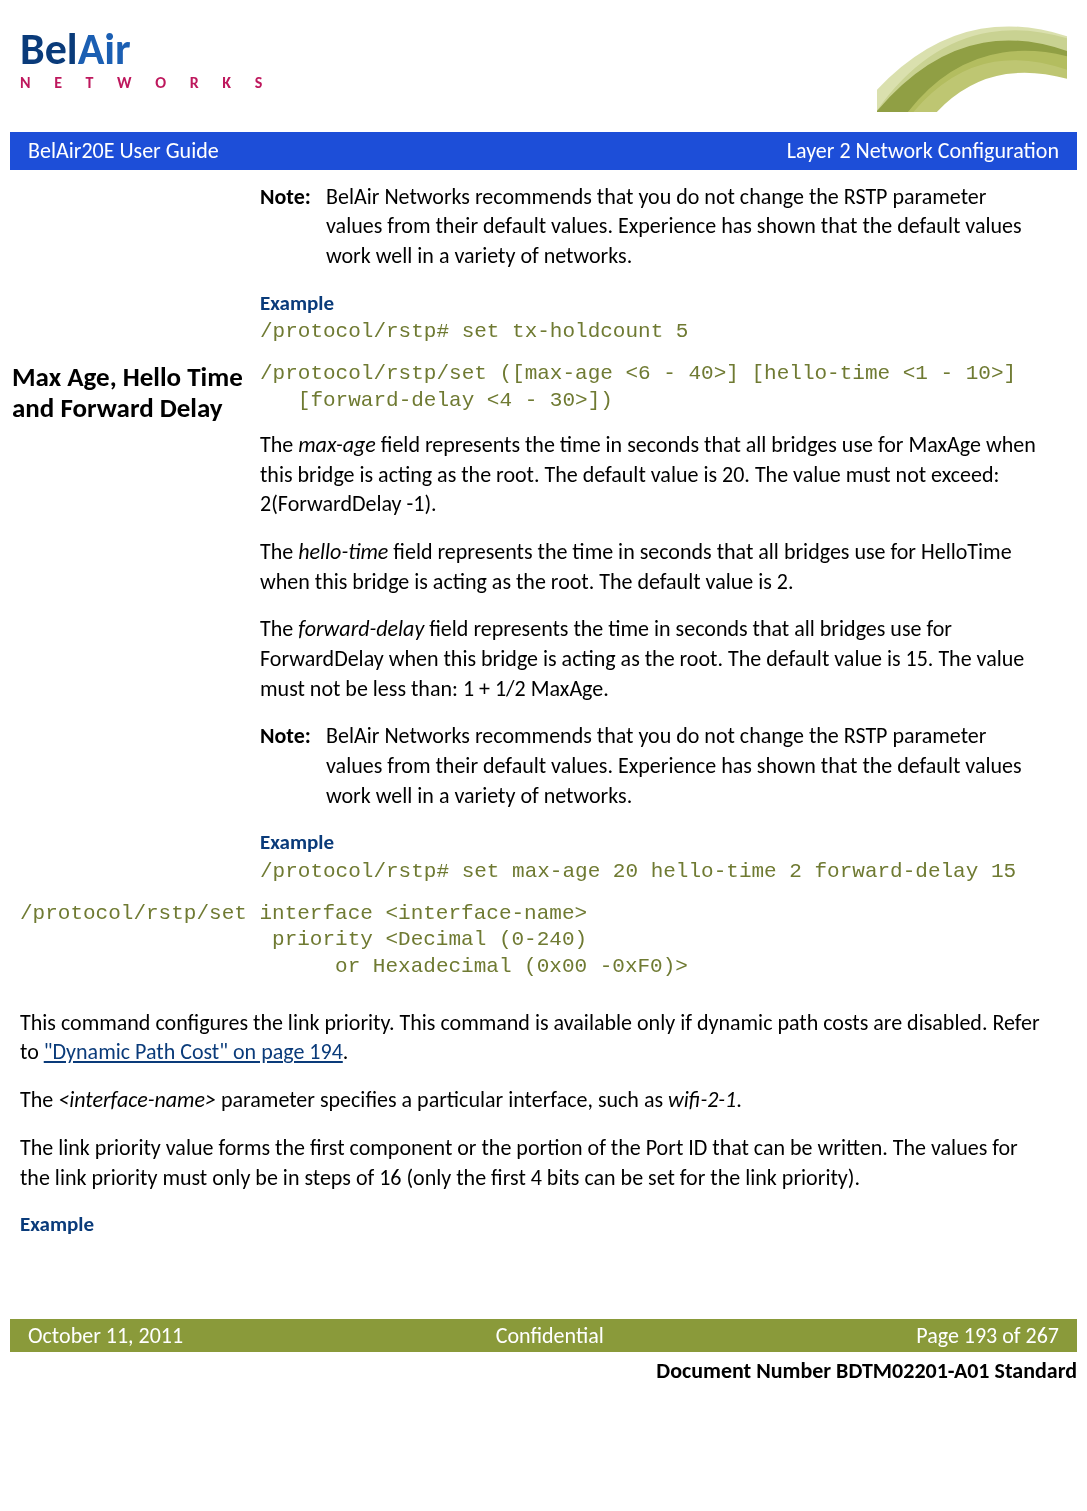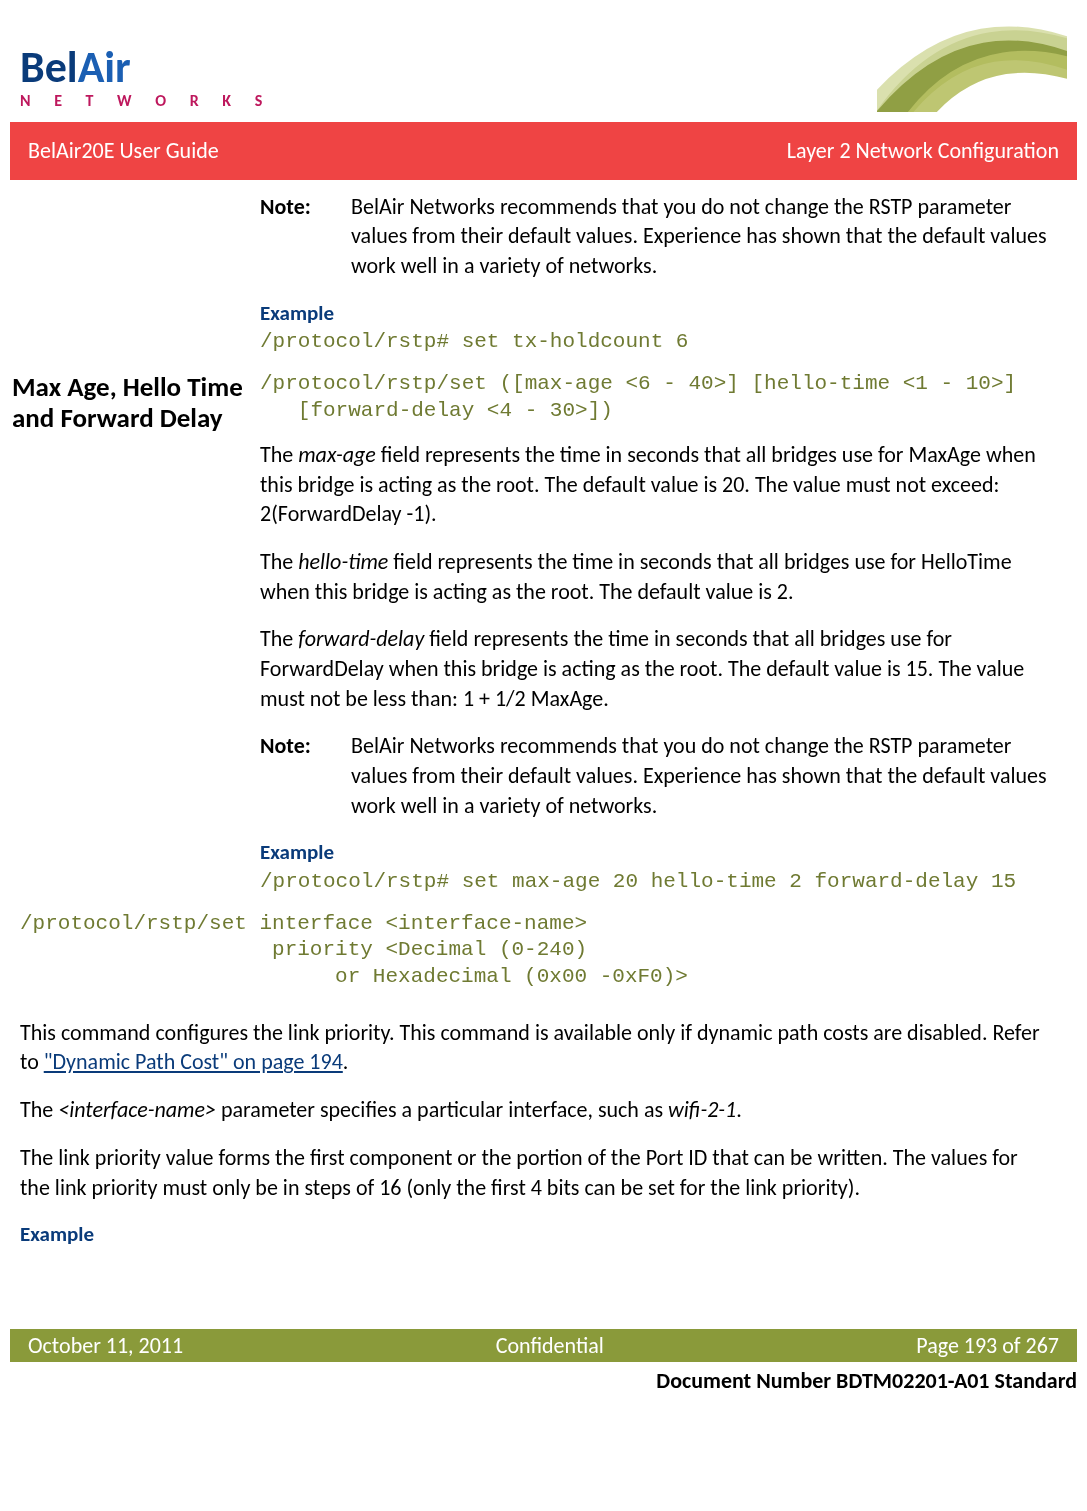--- a/index.html
+++ b/index.html
@@ -11,45 +11,45 @@
     color: #000;
     background: #fff;
     width: 1087px;
   }
   .page {
     padding: 12px 10px 0 10px;
   }
   .header {
     display: flex;
     justify-content: space-between;
-    align-items: flex-end;
-    padding: 0 10px 10px 10px;
+    align-items: center;
+    padding: 0 10px 20px 10px;
   }
   .logo-left { display:flex; flex-direction:column; }
   .logo-belair { font-size:44px; font-weight:bold; color:#0a3b7a; letter-spacing:0px; line-height:0.85;}
   .logo-bel { color:#0a3b7a; }
   .logo-air { color:#1b5fb3; }
   .logo-networks { font-size:16px; letter-spacing:10px; color:#be185d; font-weight:600; margin-top:4px;}
   .logo-right-wrap { display:flex; align-items:flex-start; }
   .logo-right { width:190px; height:100px; overflow:hidden; }
   .title-bar {
-    background:#ef4444;
+    background:#1d4ed8;
     color:#fff;
     display:flex;
     justify-content:space-between;
-    padding:14px 18px;
+    padding:4px 18px;
     font-size:22px;
     margin:0 0 12px 0;
     gap:21px;
   }
   .content { display:flex; }
   .left-col { width:240px; flex-shrink:0; padding-left:2px; }
   .right-col { flex:1; padding-right:30px; padding-left:10px; }
   .section-heading { font-weight:bold; font-size:27px; line-height:1.15; margin-top:0; }
-  .note-row { display:flex; margin-bottom:18px;gap:25px; }
+  .note-row { display:flex; margin-bottom:18px; }
   .note-label { font-weight:bold; width:66px; flex-shrink:0; }
   .note-body { flex:1; }
   .example-label { color:#0a3b7a; font-weight:bold; font-size:21px; margin-bottom:0; }
   .mono {
     font-family: "Courier New", Courier, monospace;
     color:#6f7a32;
     font-size:21px;
     line-height:1.25;
     white-space:pre-wrap;
     margin:2px 0 16px 0;
@@ -103,21 +103,21 @@
   </div>
 
   <div class="content">
     <div class="left-col"></div>
     <div class="right-col">
       <div class="note-row">
         <div class="note-label">Note:</div>
         <div class="note-body">BelAir Networks recommends that you do not change the RSTP parameter values from their default values. Experience has shown that the default values work well in a variety of networks.</div>
       </div>
       <div class="example-label">Example</div>
-      <div class="mono">/protocol/rstp# set tx-holdcount 6</div>
+      <div class="mono">/protocol/rstp# set tx-holdcount 5</div>
     </div>
   </div>
 
   <div class="content">
     <div class="left-col">
       <div class="section-heading">Max Age, Hello Time and Forward Delay</div>
     </div>
     <div class="right-col">
       <div class="mono" style="margin-top:0">/protocol/rstp/set ([max-age &lt;6 - 40&gt;] [hello-time &lt;1 - 10&gt;]
    [forward-delay &lt;4 - 30&gt;])</div>

